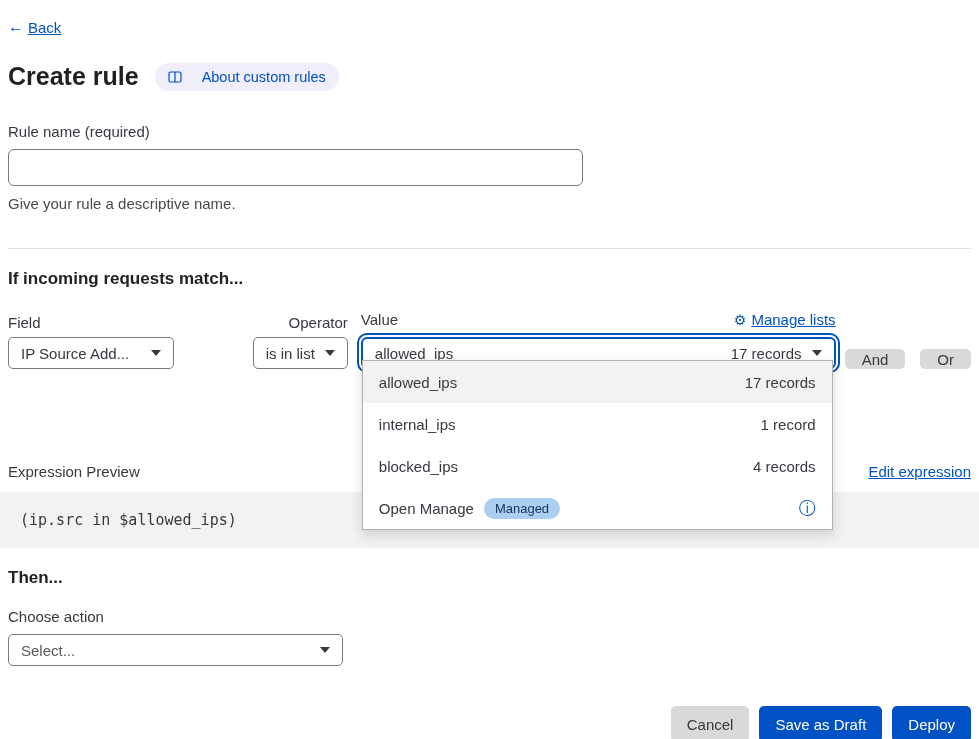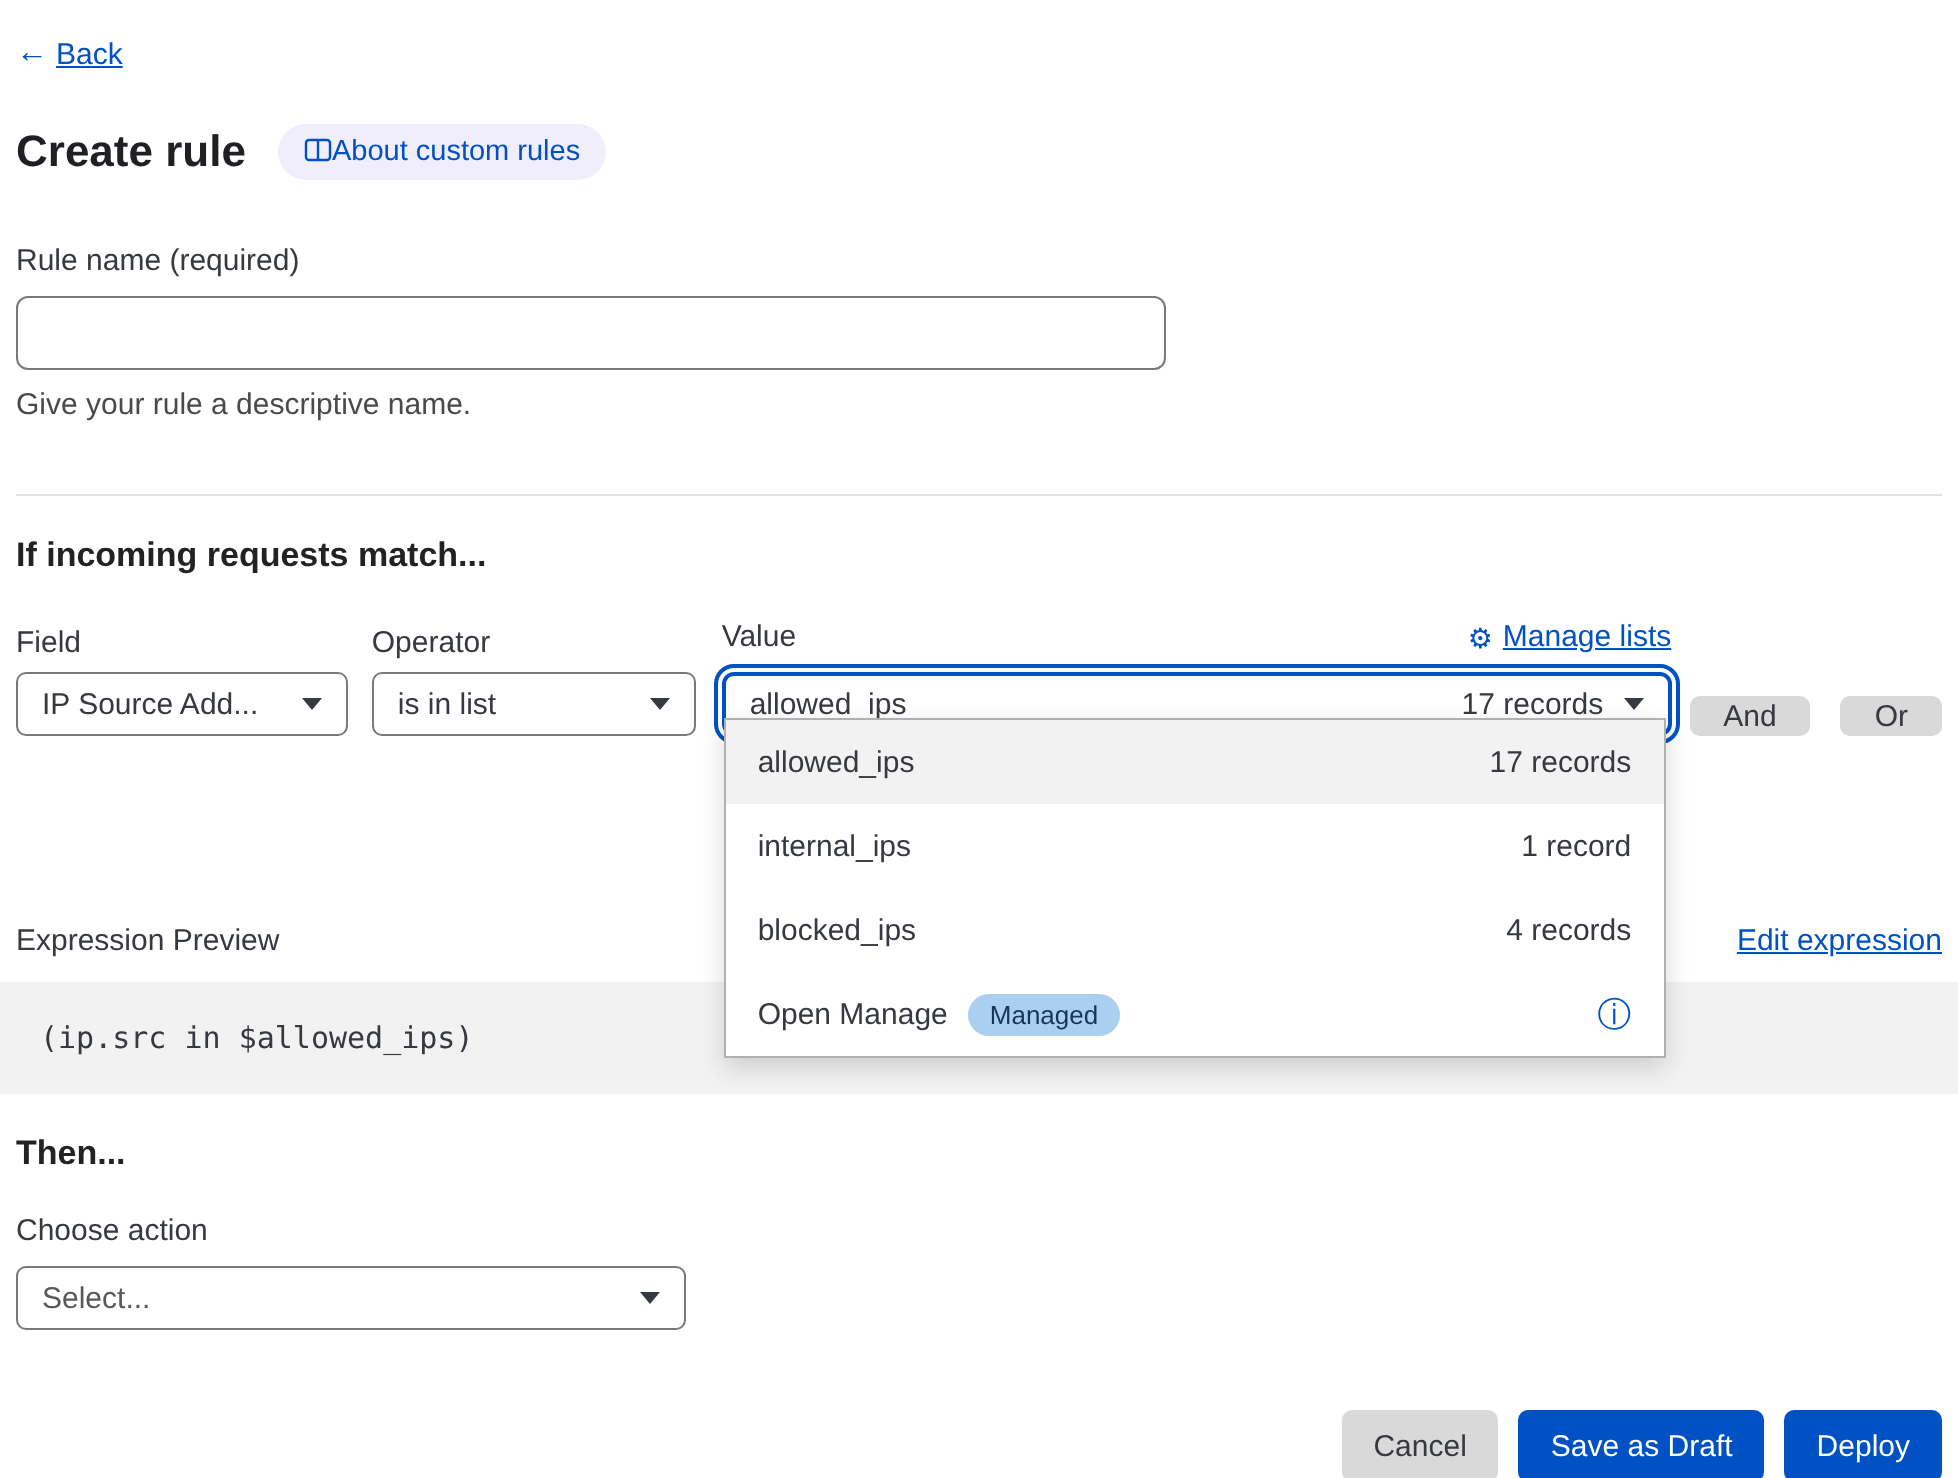--- a/index.html
+++ b/index.html
@@ -18,23 +18,23 @@
   
   .back-link {
     display: inline-flex; align-items: center; gap: 4px;
     margin-top: 18px; text-decoration: none; cursor: pointer;
   }
   .back-link .arrow { font-size: 16px; }
   .back-link .label { text-decoration: underline; }
 
   
   .title-row { display: flex; align-items: center; gap: 16px; margin-top: 26px; }
-  h1 { font-size: 22px; font-weight: 700; margin: 0; color: #1f2023; }
+  h1 { font-size: 25px; font-weight: 700; margin: 0; color: #1f2023; }
   .about-pill {
-    display: inline-flex; gap: 0;
+    display: inline-flex; align-items: center; gap: 20px;
     background: #f1eefb; border-radius: 15px; padding: 6px 13px;
     font-size: 14.5px; color: #0051c3; text-decoration: none; cursor: pointer;
   }
 
   
   .field-label { display: block; margin-top: 32px; color: #36393f; }
   .rule-input {
     display: block; margin-top: 9px; width: 575px; height: 37px;
     border: 1px solid #797979; border-radius: 6px; padding: 0 10px;
     font-size: 15px; font-family: "Liberation Sans", sans-serif;
@@ -43,21 +43,21 @@
 
   hr.divider { border: none; border-top: 1px solid #e2e2e2; margin: 36px 0 0; }
 
   h2.section-heading { font-size: 17px; font-weight: 700; margin: 20px 0 0; color: #222; }
 
   
   .match-area { display: flex; align-items: flex-end; margin-top: 22px; }
   .col { display: flex; flex-direction: column; }
   .col-label { margin-bottom: 6px; }
   .field-col { width: 167px; }
-  .operator-col { width: 163px; margin-left: 12px; }
+  .operator-col { width: 163px; margin-left: 12px; align-items: flex-end; }
   .value-col { width: 478px; margin-left: 13px; position: relative; }
   .value-label-row { display: flex; justify-content: space-between; align-items: flex-start; margin-bottom: 9px; }
   .manage-link { display: inline-flex; align-items: center; gap: 5px; text-decoration: none; cursor: pointer; }
   .manage-link .txt { text-decoration: underline; }
   .gear { font-size: 14px; line-height: 1; }
 
   .select {
     height: 32px; border: 1px solid #797979; border-radius: 5px;
     background: #fff; display: flex; align-items: center; justify-content: space-between;
     padding: 0 12px; cursor: pointer; font-size: 15px;

